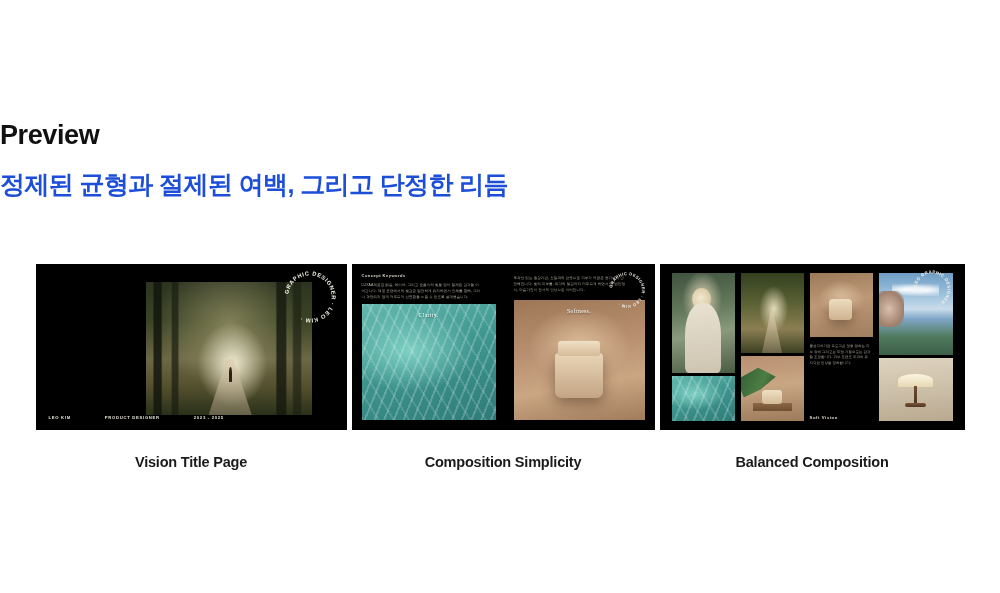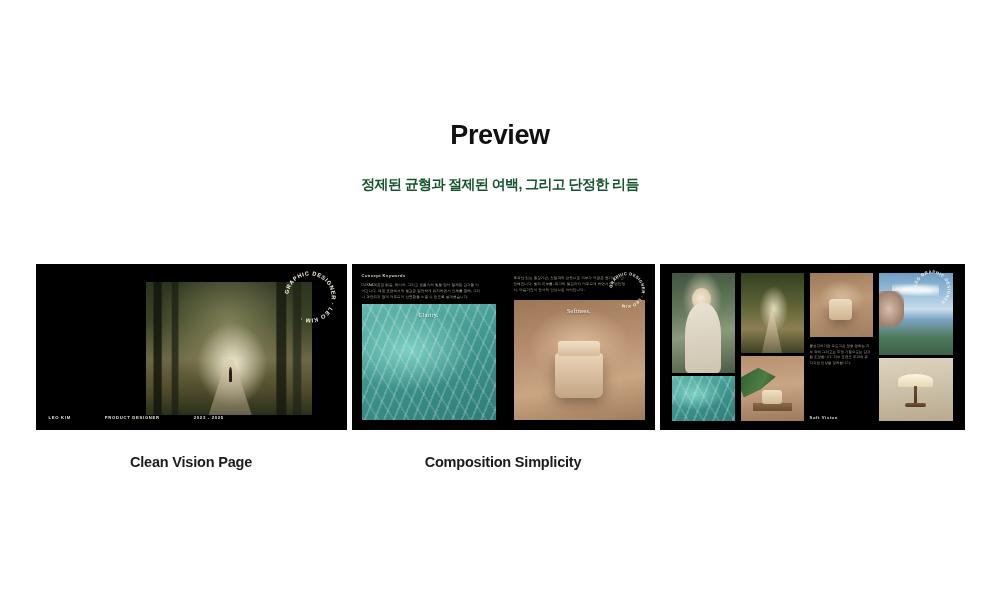--- a/index.html
+++ b/index.html
@@ -10,35 +10,34 @@
     width: 1000px;
     height: 593px;
     background: #ffffff;
     font-family: "Liberation Sans", sans-serif;
     overflow: hidden;
     position: relative;
   }
 
   
   .header {
-    text-align: center;
     padding-top: 118px;
   }
   .page-title {
     font-size: 27px;
     font-weight: bold;
     color: #111111;
     letter-spacing: -0.4px;
     line-height: 34px;
     margin: 0;
   }
   .page-subtitle {
-    font-size: 14px;
+    font-size: 25px;
     font-weight: bold;
-    color: #14532d;
+    color: #1d4ed8;
     letter-spacing: -0.6px;
     line-height: 30px;
     margin: 17px 0 0 0;
   }
 
   
   .cards-row {
     position: absolute;
     top: 264px;
     left: 0;
@@ -301,21 +300,21 @@
           <text fill="#f2efe6"><textPath href="#ring1" startOffset="2%">GRAPHIC DESIGNER · LEO KIM ·</textPath></text>
         </svg>
       </div>
 
       <div class="s1-meta">
         <span>LEO KIM</span>
         <span>Product Designer</span>
         <span>2023 - 2025</span>
       </div>
     </div>
-    <div class="card-caption">Clean Vision Page</div>
+    <div class="card-caption">Vision Title Page</div>
   </div>
 
   <div class="card-col">
     <div class="slide slide-2">
 
       <div class="s2-left-text">
         <div class="micro-head">Concept Keywords</div>
         <div class="micro-body">LUXAA제품은 맑음, 레이어, 그리고 흐름속의 빛을 담아 절제된 감각을 이어갑니다. 제품 표면에서의 빛감은 일정하게 유지하면서 인체를 향해, 그러나 과장되지 않게 머무르며 선명함을 느낄 수 있도록 설계했습니다.</div>
       </div>
 
@@ -388,15 +387,16 @@
 
       <div class="badge-ring s3-badge">
         <svg viewBox="0 0 100 100">
           <defs>
               <path id="ring3" d="M 50,50 m -34,0 a 34,34 0 1,1 68,0 a 34,34 0 1,1 -68,0"></path>
             </defs>
           <text fill="#f4f1e8"><textPath href="#ring3" startOffset="2%">LEO GRAPHIC DESIGNER ·</textPath></text>
         </svg>
       </div>
     </div>
+    <div class="card-caption">Balanced Composition</div>
   </div>
 
 </div>
 
 </body></html>

